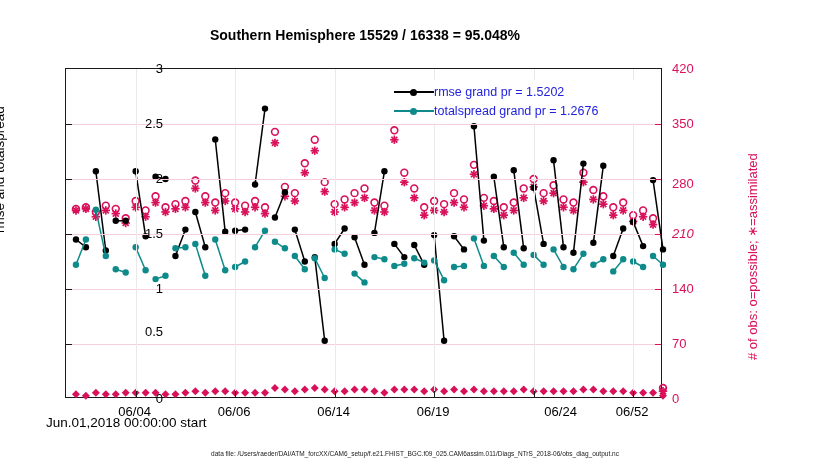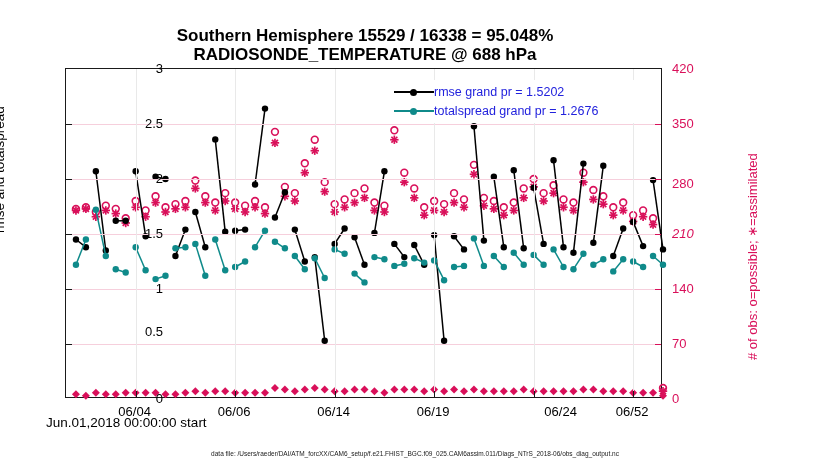--- a/index.html
+++ b/index.html
@@ -1,21 +1,21 @@
 <!DOCTYPE html>
 <html><head>
 <meta charset="utf-8">
 <style>
   html,body{margin:0;padding:0;background:#ffffff;}
   body{width:830px;height:470px;overflow:hidden;
        font-family:"Liberation Sans", sans-serif;color:#000;}
   .fig{position:relative;width:830px;height:470px;}
 
   .title-block{position:absolute;left:0;top:26px;width:730px;text-align:center;}
-  .title-line{font-size:17px;font-weight:bold;line-height:19px;color:#000;}
+  .title-line{font-size:14px;font-weight:bold;line-height:19px;color:#000;}
 
   .plot{position:absolute;left:65px;top:68px;width:597px;height:330px;
         border:1.2px solid #1a1a1a;box-sizing:border-box;background:#fff;}
 
   .grid-h{position:absolute;left:0;width:100%;height:1px;background:#f6cfdc;}
   .grid-v{position:absolute;top:0;height:100%;width:1px;background:#e9e9e9;}
 
   .ytick-l{position:absolute;right:667px;transform:translateY(-50%);
            font-size:13px;color:#000;text-align:right;white-space:nowrap;}
   .ytick-mark-l{position:absolute;left:0;width:6px;height:1px;background:#1a1a1a;}
@@ -49,21 +49,20 @@
 
   svg.series{position:absolute;left:0;top:0;overflow:visible;}
 </style>
 </head>
 <body>
 
 <div class="fig">
 
   <div class="title-block">
     <div class="title-line">Southern Hemisphere 15529 / 16338 = 95.048%</div>
-    <div class="title-line">RADIOSONDE_TEMPERATURE @ 688 hPa</div>
   </div>
 
   <div class="ylabel-left">rmse and totalspread</div>
   <div class="ylabel-right"># of obs: o=possible; ∗=assimilated</div>
 
   <div class="plot" id="plot">
     <svg class="series" id="svg" width="597" height="330">
         <circle cx="9.95" cy="139.85714285714286" r="3.4" fill="none" stroke="#d9105a" stroke-width="1.6"></circle>
         <g stroke="#d9105a" stroke-width="1.7" stroke-linecap="butt">
           <line x1="5.749999999999999" y1="141.42857142857144" x2="14.149999999999999" y2="141.42857142857144"></line>

